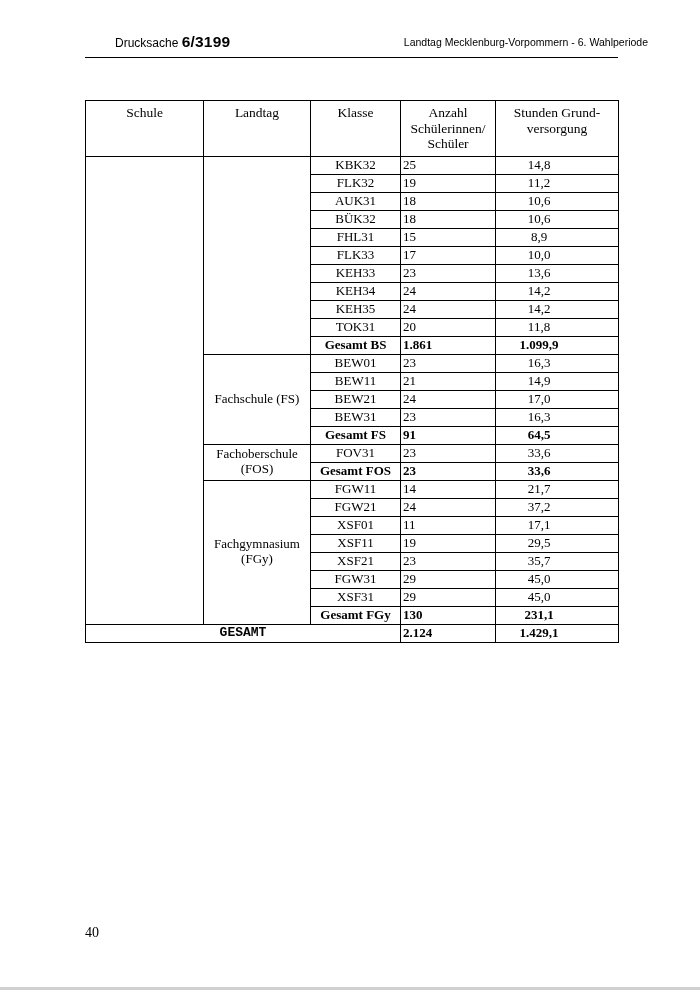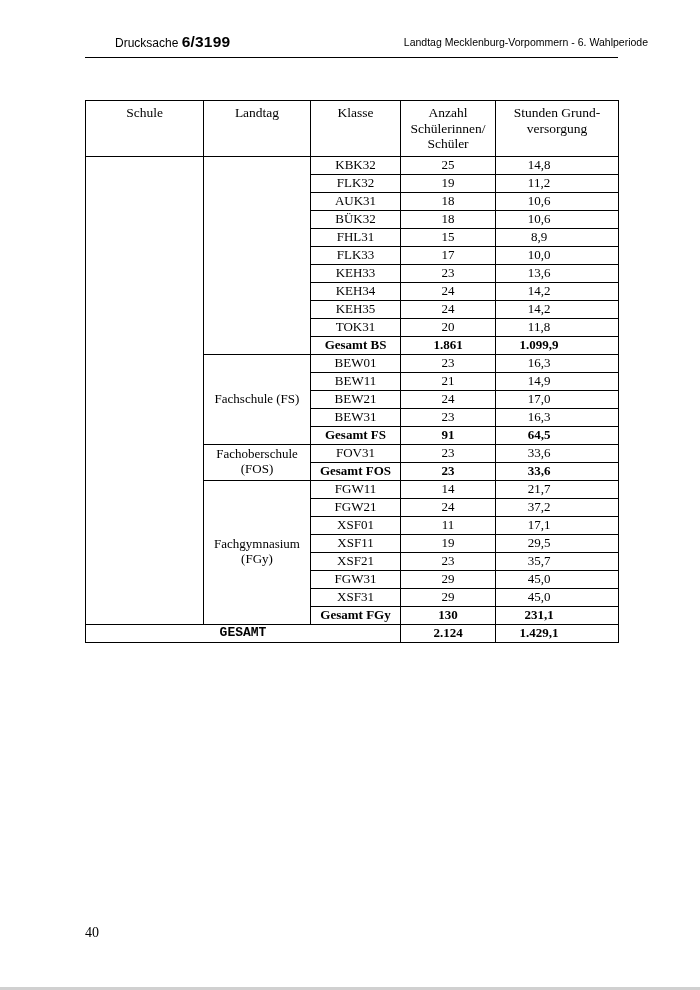--- a/index.html
+++ b/index.html
@@ -65,21 +65,21 @@
   .data-table td {
     height: 18px;
     padding: 0 2px;
     line-height: 1.15;
     vertical-align: middle;
   }
   .first-row td { padding-top: 0; }
   .schule-cell   { }
   .schulart-cell { text-align: center; vertical-align: top; padding-top: 1px; line-height: 1.3; }
   .klasse-cell   { text-align: center; }
-  .anzahl-cell   { text-align: center; margin-left: 20px; }
+  .anzahl-cell   { text-align: left; margin-left: 20px; }
   .data-table td.stunden-cell { text-align: center; padding-right: 38px; }
   .gesamt-cell   { text-align: center; font-family: Liberation Mono, monospace; }
   .bold          { font-weight: bold; }
 
   
   .page-number {
     position: absolute;
     left: 85px;
     top: 925px;
     font-size: 14px;

